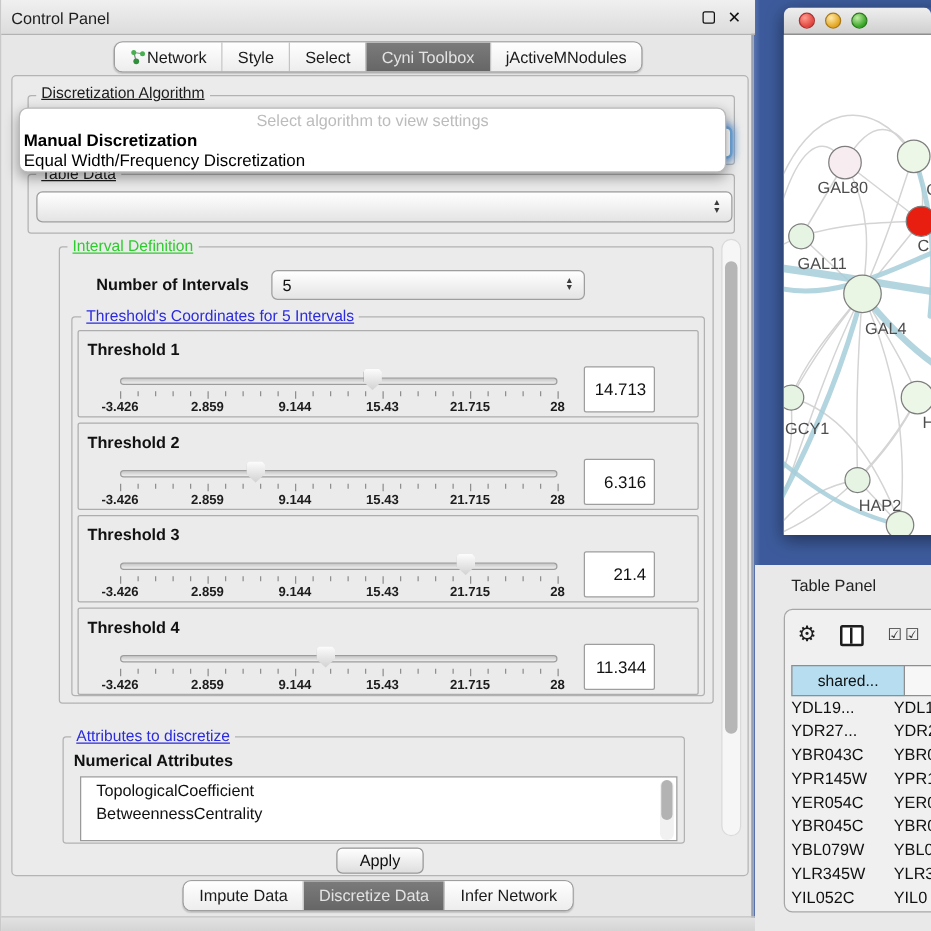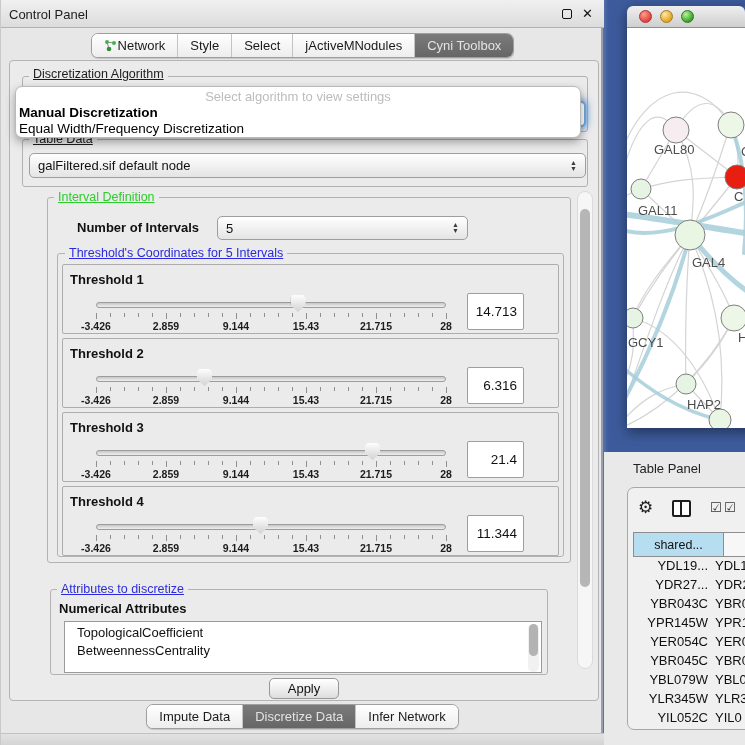--- a/index.html
+++ b/index.html
@@ -34,21 +34,21 @@
     border-radius:2px; background:#fff; }
   .colicon::after { content:""; position:absolute; left:6px; top:0; width:2px; height:13px; background:#1d1d1d; }
   .cbx { top:13px; font-size:13px; color:#333; line-height:13px; }
   .tbl-header { left:5px; top:44px; height:25px; display:flex; }
   .th { border:1px solid #8e8e8e; font-size:12.5px; color:#111;
     display:flex; align-items:center; }
   .th1 { width:91px; background:#b6ddf0; justify-content:center; }
   .th2 { width:70px; background:#f7f7f7; border-left:none; padding-left:31px; overflow:hidden; }
   .tbl-rows { left:5px; top:70px; width:135px; height:171px; overflow:hidden; }
   .trow { display:flex; height:19px; font-size:13px; color:#101010; }
-  .td1 { width:75px; text-align:right; }
+  .td1 { width:75px; text-align:left; }
   .td2 { width:60px; padding-left:7px; overflow:hidden; white-space:nowrap; }
 
   
   .cp { left:0; top:0; width:603px; height:745px; background:#e7e7e7;
     border-right:2px solid #97a0b0; border-left:1px solid #c9c9c9; }
   .cp-titlebar { left:0; top:0; width:603px; height:28px;
     background:linear-gradient(#f0f0f0,#dcdcdc); border-bottom:1px solid #b2b2b2; }
   .cp-title { left:8px; top:7px; font-size:13px; color:#1d1d1d; }
   .win-ico-float { left:561px; top:9px; width:10px; height:10px; border:1.5px solid #111; border-radius:2px; }
   .win-ico-close { left:581px; top:6px; font-size:13px; font-weight:bold; color:#111; }
@@ -264,25 +264,25 @@
               <circle cx="5" cy="10" r="2.3" fill="#2f8f3b"></circle>
             </svg></span>
           <span>Network</span>
         </div>
         <div class="seg">
           <span>Style</span>
         </div>
         <div class="seg">
           <span>Select</span>
         </div>
+        <div class="seg sel">
+          <span>Cyni Toolbox</span>
+        </div>
         <div class="seg">
           <span>jActiveMNodules</span>
-        </div>
-        <div class="seg sel">
-          <span>Cyni Toolbox</span>
         </div>
       </div>
   </div>
 
   <div class="abs content">
 
     <div class="abs group" style="left:12px;top:15px;width:566px;height:56px;"></div>
     <div class="abs gtitle black" style="left:19px;top:6px;">Discretization Algorithm</div>
     <div class="abs combo-focus" style="left:19px;top:40px;width:557px;height:26px;"></div>
 
@@ -290,21 +290,20 @@
       <div class="popup-hint">Select algorithm to view settings</div>
       <div id="popup-items">
           <div class="popup-item bold">Manual Discretization</div>
           <div class="popup-item">Equal Width/Frequency Discretization</div>
         </div>
     </div>
 
     <div class="abs group" style="left:12px;top:78px;width:566px;height:48px;"></div>
     <div class="abs gtitle black" style="left:19px;top:71px;">Table Data</div>
     <div class="abs combo" style="left:19px;top:92px;width:557px;height:25px;">
-      <span>galFiltered.sif default node</span>
       <span class="arrows">▲<br>▼</span>
     </div>
 
     <div class="abs group" style="left:37px;top:136px;width:524px;height:366px;"></div>
     <div class="abs gtitle green" style="left:44px;top:129px;">Interval Definition</div>
 
     <div class="abs blabel" style="left:67px;top:159px;">Number of Intervals</div>
     <div class="abs combo" style="left:207px;top:155px;width:251px;height:24px;">
       <span>5</span>
       <span class="arrows">▲<br>▼</span>

